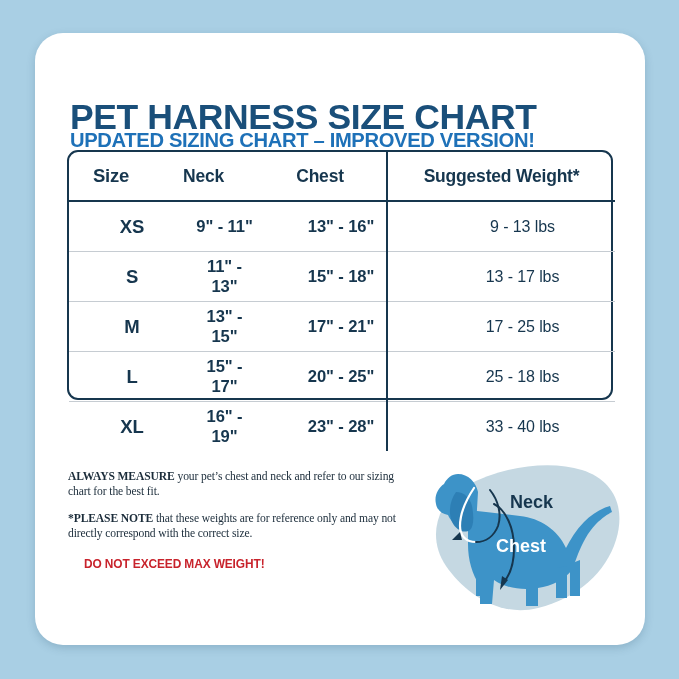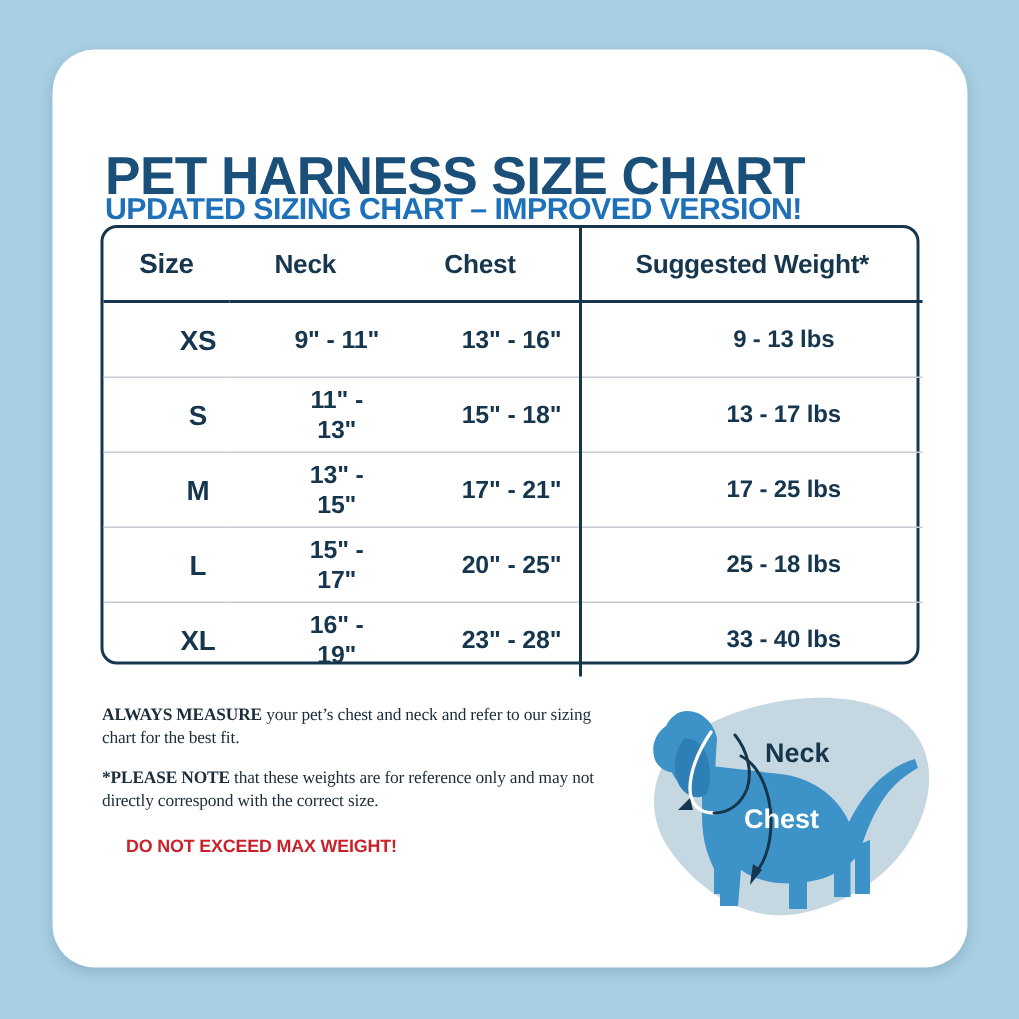--- a/index.html
+++ b/index.html
@@ -54,21 +54,21 @@
     color: #1e71b8;
     white-space: nowrap;
   }
 
   
   .table-wrap {
     position: absolute;
     left: 32px;
     top: 117px;
     width: 546px;
-    height: 293px;
+    height: 250px;
     border: 2.2px solid #16364e;
     border-radius: 11px;
     box-sizing: border-box;
   }
   table.size-table {
     width: 100%;
     height: 100%;
     border-collapse: collapse;
     table-layout: fixed;
   }
@@ -106,21 +106,21 @@
   table.size-table th.col-size {
     font-size: 18.5px;
   }
   
   table.size-table th.col-weight,
   table.size-table td.col-weight {
     border-left: 2.2px solid #16364e;
   }
   table.size-table td.col-weight {
     font-size: 16px;
-    font-weight: bold;
+    font-weight: normal;
   }
 
   
   .notes {
     position: absolute;
     left: 33px;
     top: 437px;
     width: 330px;
     color: #1b2c3a;
   }

